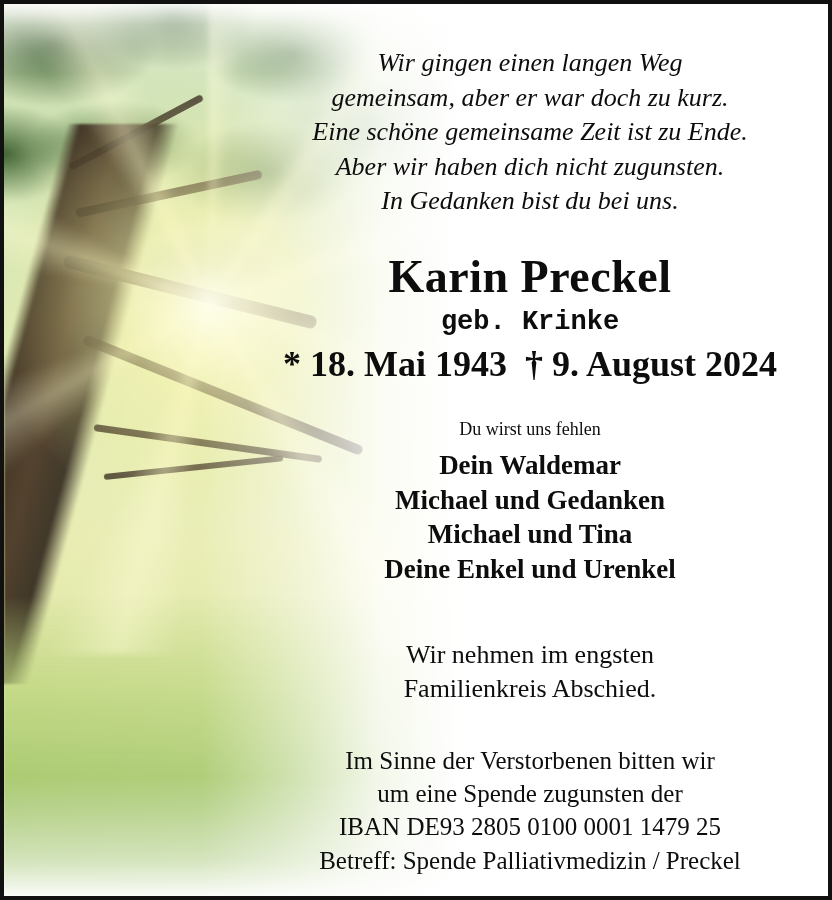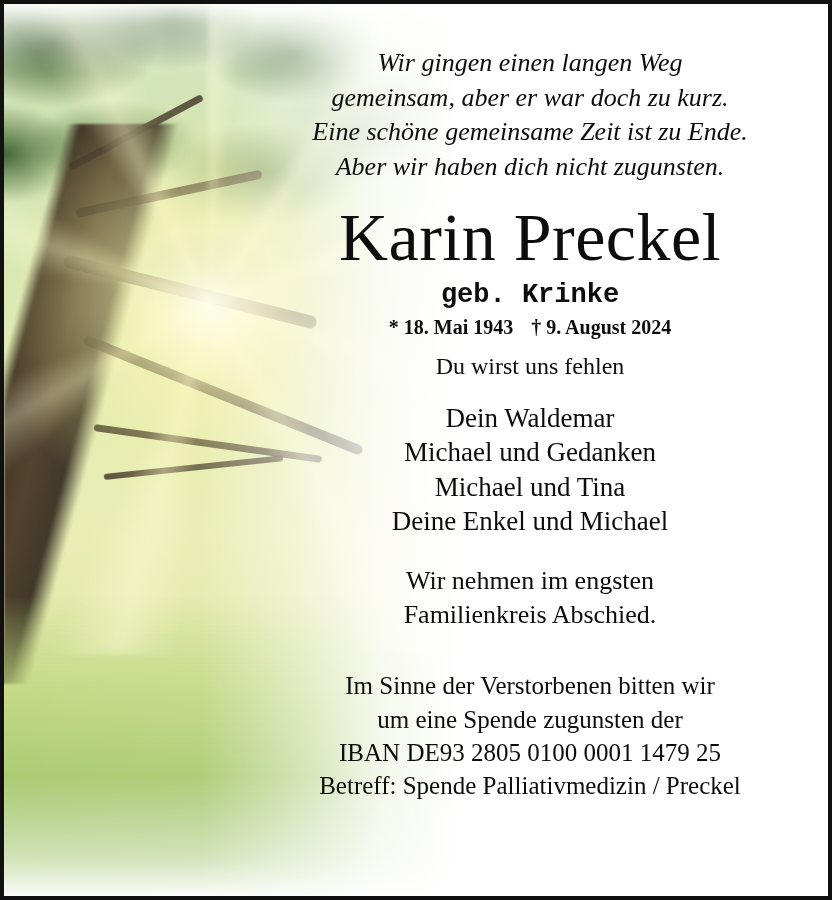--- a/index.html
+++ b/index.html
@@ -172,54 +172,54 @@
 
   .poem {
     margin-top: 42px;
     font-style: italic;
     font-size: 26px;
     line-height: 1.33;
   }
   .poem div { white-space: nowrap; }
 
   .name {
-    margin-top: 18px;
-    font-size: 68px;
-    font-weight: normal;
+    margin-top: 34px;
+    font-size: 46px;
+    font-weight: bold;
     letter-spacing: 0.5px;
     line-height: 1.05;
   }
   .maiden {
     margin-top: 6px;
     font-size: 27px;
     font-weight: bold;
     font-family: Liberation Mono, monospace;
   }
   .dates {
     margin-top: 6px;
-    font-size: 20px;
+    font-size: 36px;
     font-weight: bold;
     white-space: nowrap;
   }
   .dates .gap { display: inline-block; width: 18px; }
 
   .missing {
-    margin-top: 14px;
-    font-size: 24px;
+    margin-top: 34px;
+    font-size: 18px;
   }
 
   .family {
-    margin-top: 21px;
+    margin-top: 8px;
     font-size: 27px;
-    font-weight: normal;
+    font-weight: bold;
     line-height: 1.28;
   }
 
   .farewell {
-    margin-top: 25px;
+    margin-top: 52px;
     font-size: 26px;
     line-height: 1.3;
   }
 
   .donation {
     margin-top: 38px;
     font-size: 25px;
     line-height: 1.33;
   }
 </style>
@@ -246,35 +246,36 @@
     <div class="art-fade-top"></div>
   </div>
 
   <div class="content">
 
     <div class="poem">
       <div>Wir gingen einen langen Weg</div>
       <div>gemeinsam, aber er war doch zu kurz.</div>
       <div>Eine schöne gemeinsame Zeit ist zu Ende.</div>
       <div>Aber wir haben dich nicht zugunsten.</div>
+      <div>In Gedanken bist du bei uns.</div>
     </div>
 
     <div class="name">Karin Preckel</div>
     <div class="maiden">geb. Krinke</div>
     <div class="dates">
       <span>* 18. Mai 1943</span><span class="gap"></span><span>† 9. August 2024</span>
     </div>
 
     <div class="missing">Du wirst uns fehlen</div>
 
     <div class="family">
       <div>Dein Waldemar</div>
       <div>Michael und Gedanken</div>
       <div>Michael und Tina</div>
-      <div>Deine Enkel und Michael</div>
+      <div>Deine Enkel und Urenkel</div>
     </div>
 
     <div class="farewell">
       <div>Wir nehmen im engsten</div>
       <div>Familienkreis Abschied.</div>
     </div>
 
     <div class="donation">
       <div>Im Sinne der Verstorbenen bitten wir</div>
       <div>um eine Spende zugunsten der</div>

